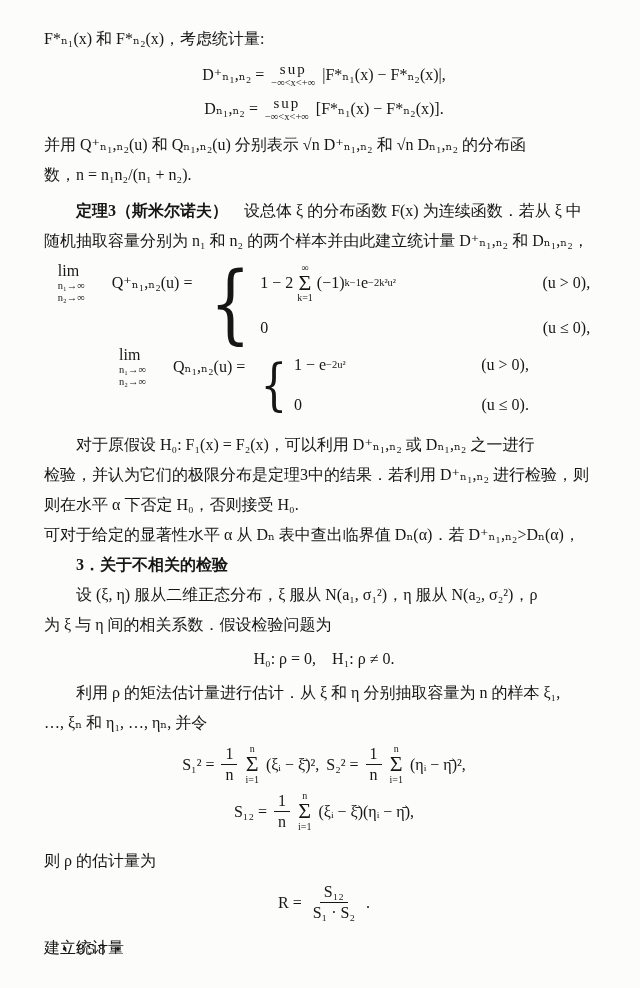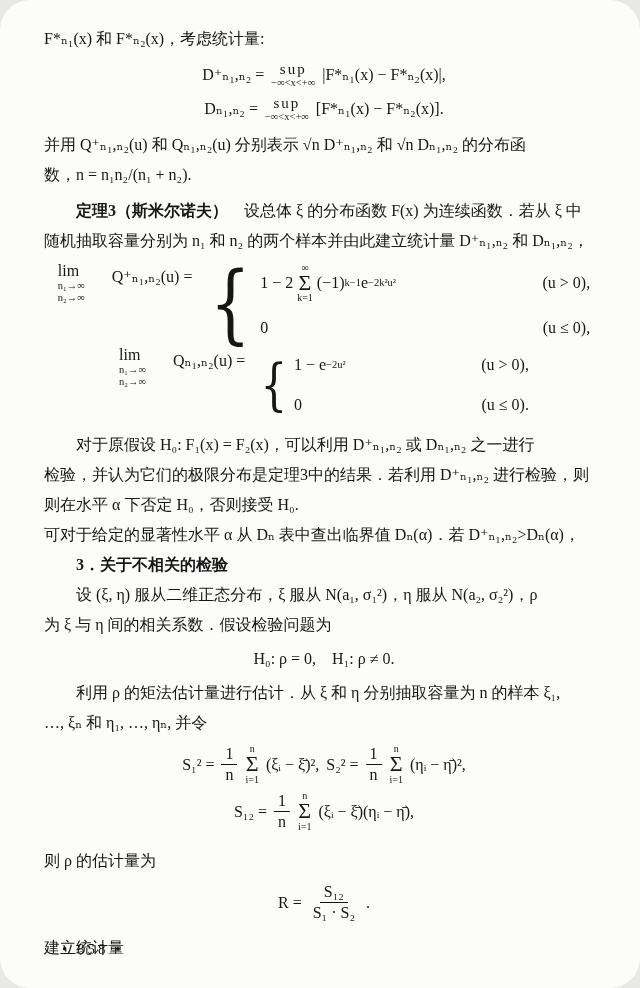--- a/index.html
+++ b/index.html
@@ -8,38 +8,37 @@
     width:640px;height:988px;
     margin:0 auto;
     background:#fcfcfa;
     color:#161616;
     font-family:"Liberation Serif","DejaVu Serif",serif;
     font-size:16px;
     line-height:30px;
     box-sizing:border-box;
     padding:24px 36px 0 44px;
     overflow:hidden;
-    border-radius:30px;
   }
   .line{white-space:nowrap;}
   .indent{text-indent:2em;}
   .bold{font-weight:bold;}
   .para{margin:0;}
   
   .eq{display:flex;justify-content:center;align-items:center;margin:4px 0;}
   .seg{margin:0 3px;white-space:nowrap;}
   
   .supop{display:inline-flex;flex-direction:column;align-items:center;margin:0 4px;line-height:1.1;}
   .supop .op{font-size:15px;letter-spacing:2px;}
   .supop .lims{font-size:10.5px;margin-top:-1px;white-space:nowrap;}
   
   .limblk{display:inline-flex;flex-direction:column;align-items:flex-start;line-height:1.15;margin-right:4px;}
   .limblk .op{font-size:16px;}
   .limblk .sub{font-size:10.5px;}
-  .head{display:flex;align-items:flex-start;gap:20px;margin-right:4px;}
+  .head{display:flex;align-items:center;gap:20px;margin-right:4px;}
   .head-up{align-self:flex-start;margin-top:2px;}
   .head-up2{align-self:flex-start;margin-top:-4px;}
   
   .brace{font-family:"DejaVu Serif",serif;font-weight:300;line-height:1;transform:scaleX(.75);margin:0 2px 0 4px;}
   .brace-lg{font-size:86px;}
   .brace-sm{font-size:56px;}
   .cases{display:flex;flex-direction:column;gap:10px;}
   .cases-w{width:330px;}
   .cases-n{width:235px;}
   .case-row{display:flex;justify-content:space-between;align-items:center;white-space:nowrap;}

